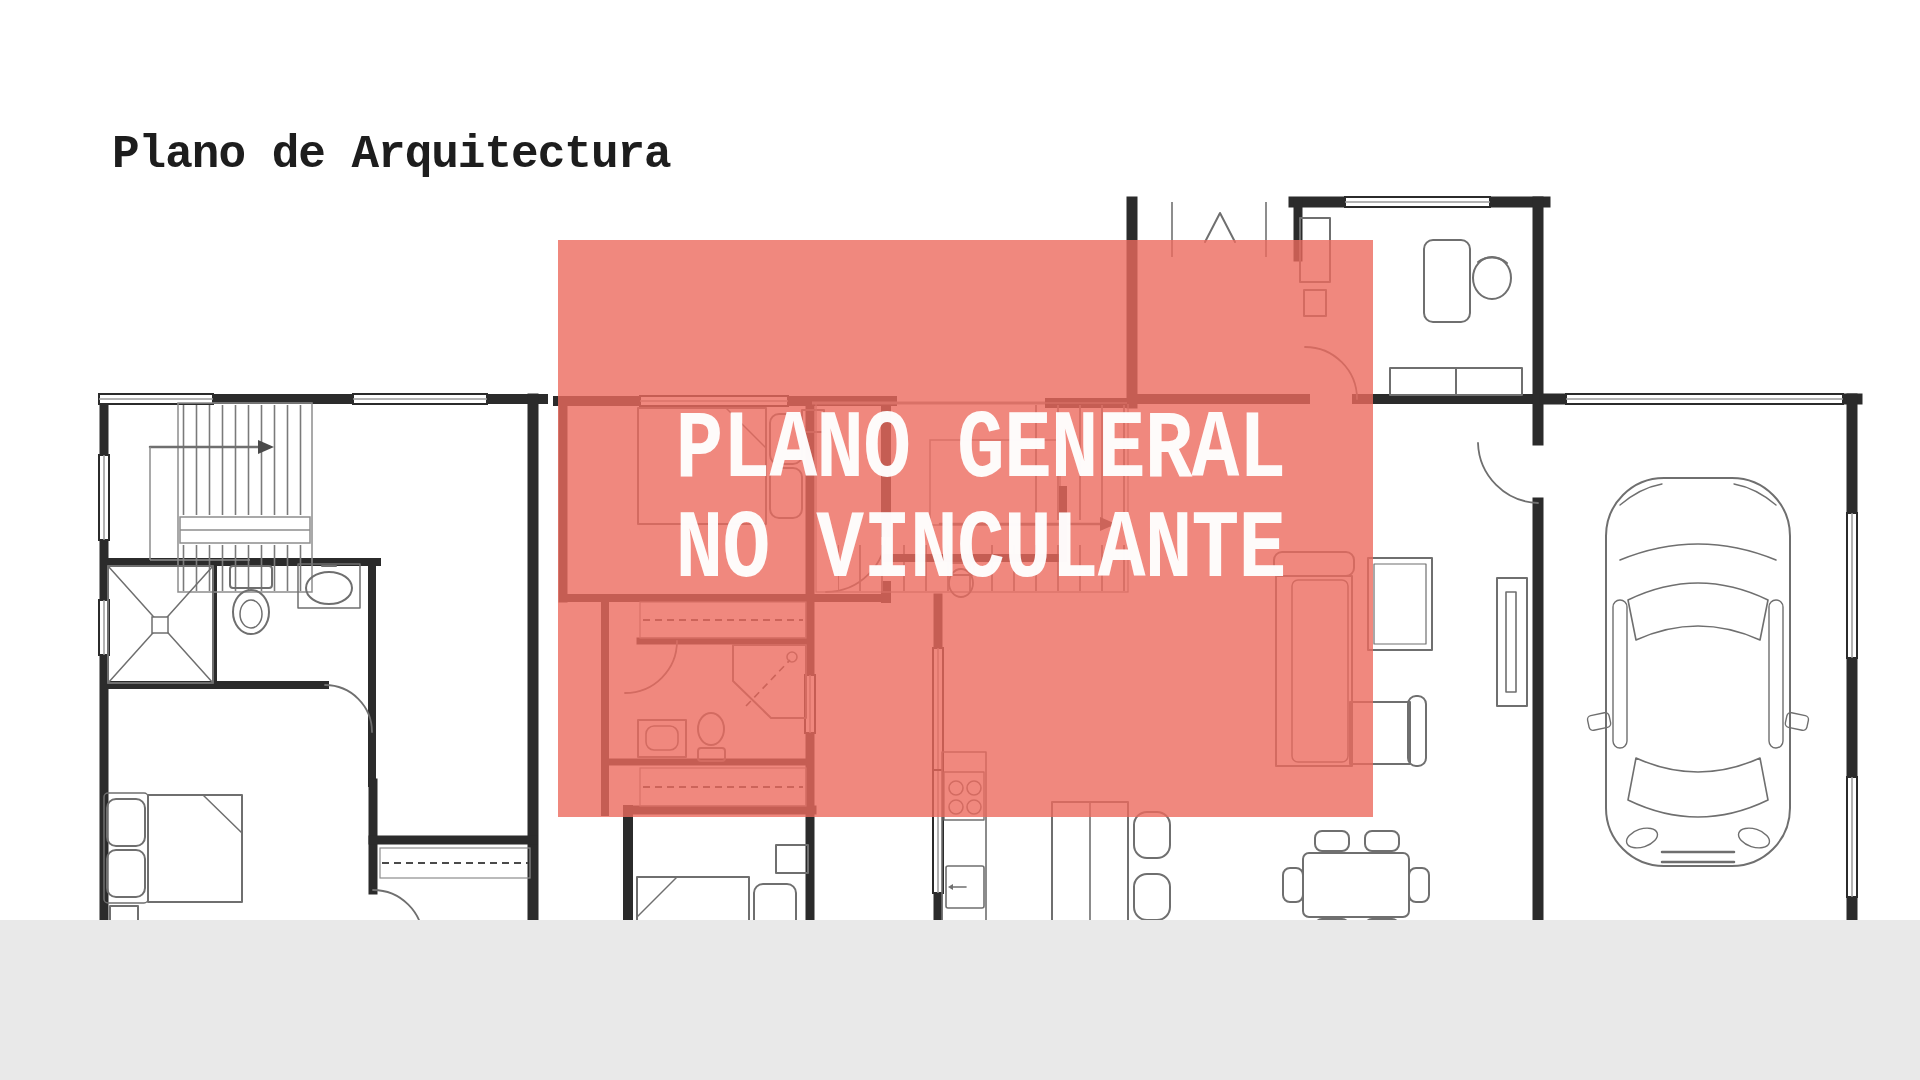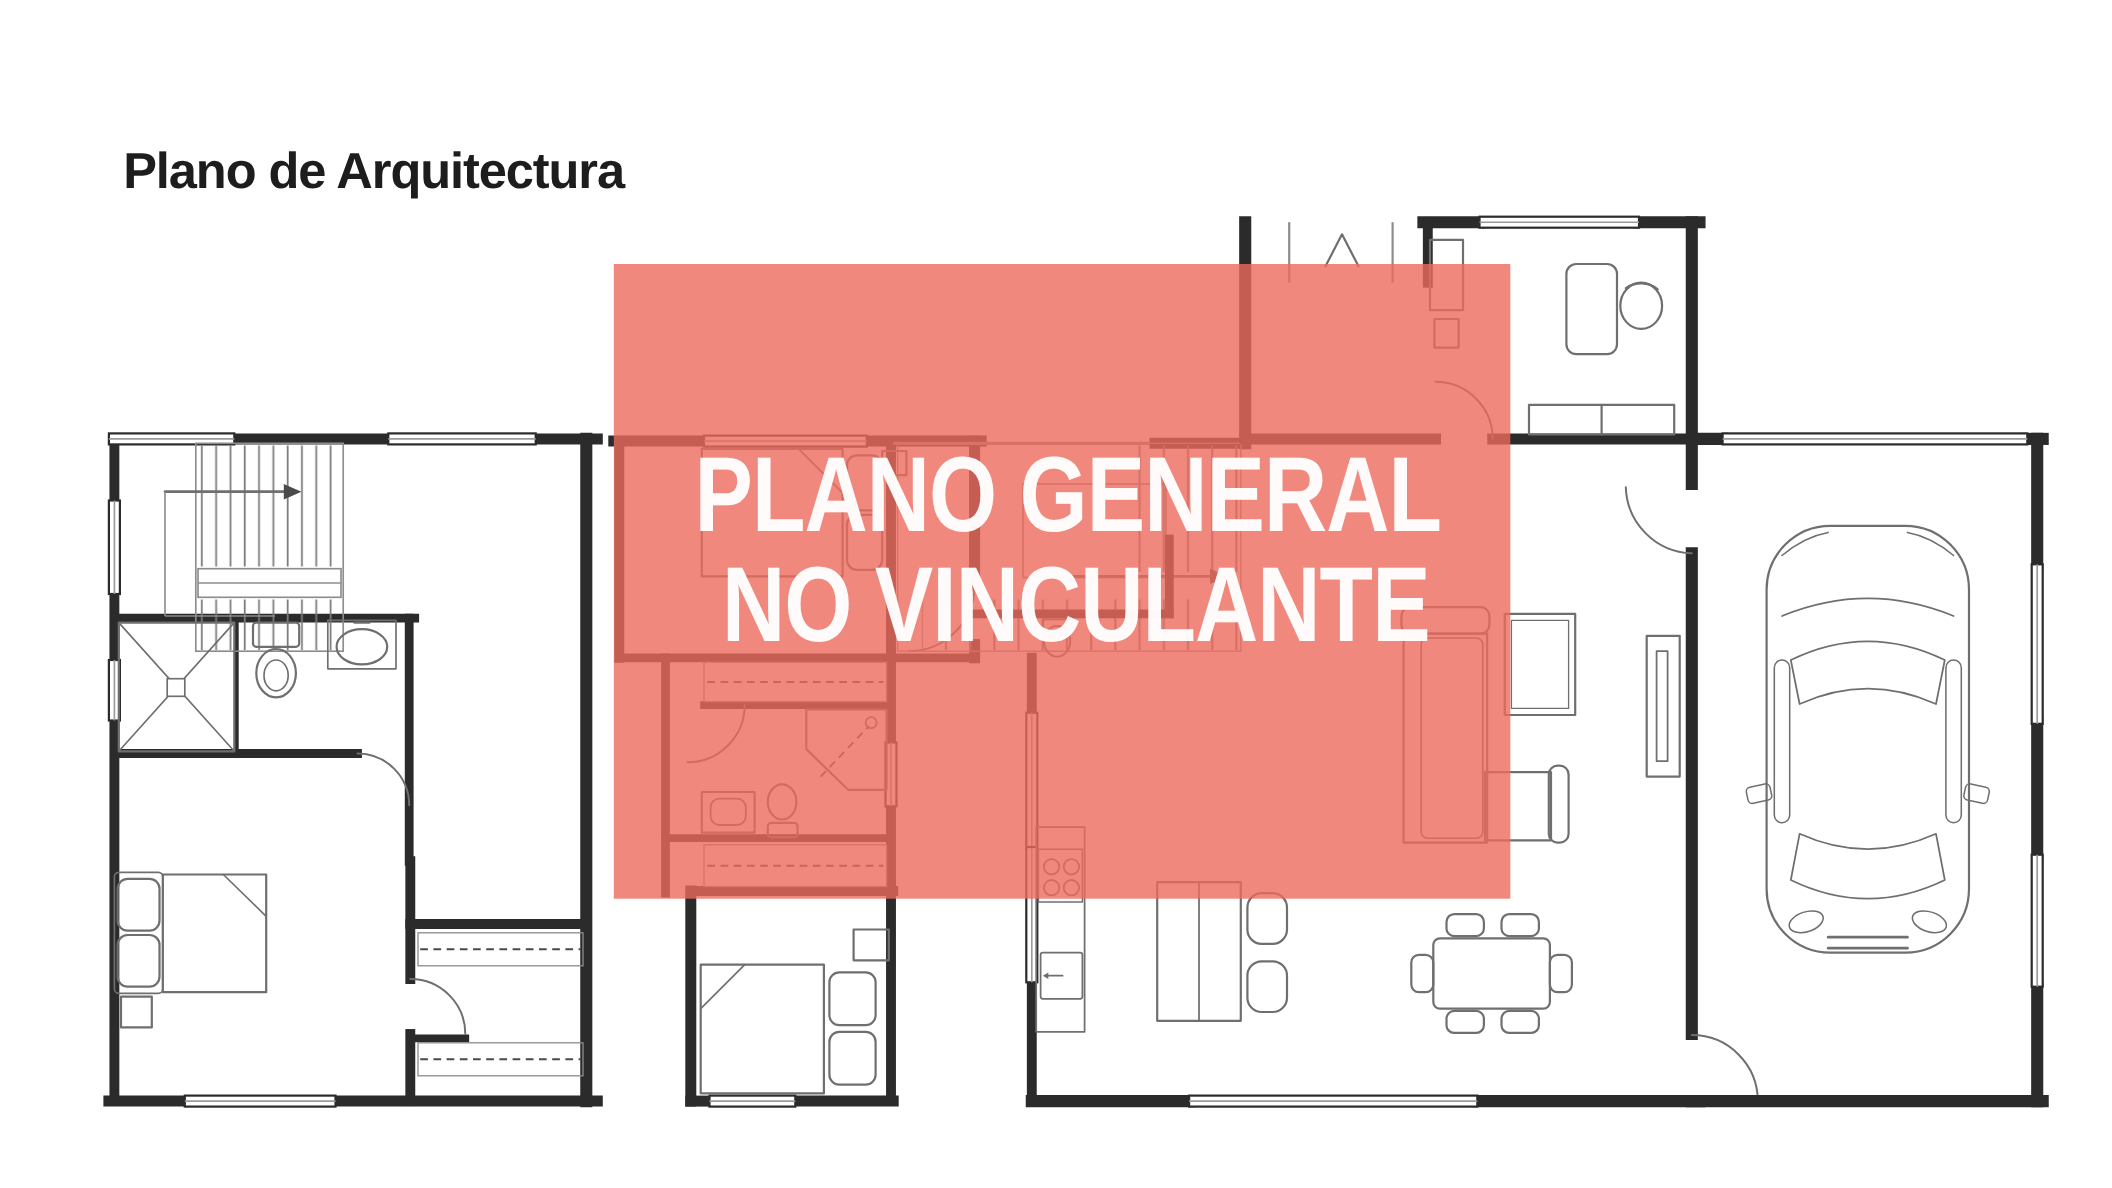--- a/index.html
+++ b/index.html
@@ -1,34 +1,34 @@
 <!DOCTYPE html>
 <html style="--bg: #ffffff; --ink: #1d1d1d; --wall: #2b2b2b; --furniture: #6f6f6f; --overlay: #ec6a5e; --overlay-text: #ffffff;"><head>
 <meta charset="utf-8">
 <style>
   :root{
     --bg:#ffffff; --ink:#1d1d1d; --wall:#2b2b2b; --furniture:#6f6f6f;
     --overlay:#ec6a5e; --overlay-text:#ffffff;
   }
   html,body{margin:0;padding:0;background:#e9e9e9;}
-  #stage{position:relative;width:1920px;height:1080px;background:var(--bg);overflow:hidden;
-         font-family:Liberation Sans, sans-serif;}
+  #stage{position:relative;width:1920px;height:920px;background:var(--bg);overflow:hidden;
+         font-family:Liberation Mono, monospace;}
   #plan-svg{position:absolute;left:0;top:0;width:1920px;height:1080px;}
   .w{stroke:var(--wall);fill:none;stroke-linecap:square;}
   .f{stroke:var(--furniture);fill:none;stroke-linecap:round;stroke-linejoin:round;}
   .ff{stroke:var(--furniture);fill:#fff;}
   .thin{stroke:#8d8d8d;fill:none;}
   .dash{stroke:#4a4a4a;stroke-dasharray:7 5;fill:none;}
   .win{fill:#ffffff;stroke:var(--wall);stroke-width:2;}
   .winl{stroke:#9a9a9a;stroke-width:1.5;}
   #page-title{position:absolute;left:112px;top:124px;color:var(--ink);
     font-size:46px;line-height:63px;font-weight:700;letter-spacing:-1px;}
   #watermark{position:absolute;left:558px;top:240px;width:815px;height:577px;}
   #watermark .bg{position:absolute;inset:0;background:var(--overlay);opacity:.8;}
-  #watermark .lines{position:absolute;left:0;top:160px;width:100%;text-align:right;}
+  #watermark .lines{position:absolute;left:0;top:160px;width:100%;text-align:center;padding-left:15px;}
   #watermark .wm-line{color:var(--overlay-text);opacity:.97;font-weight:700;
     font-size:97px;line-height:100px;letter-spacing:-1px;white-space:nowrap;
     transform:scaleX(.82);transform-origin:center;}
 </style>
 </head>
 <body>
 
 <div id="stage">
 
   <svg id="plan-svg" viewBox="0 0 1920 1080">

